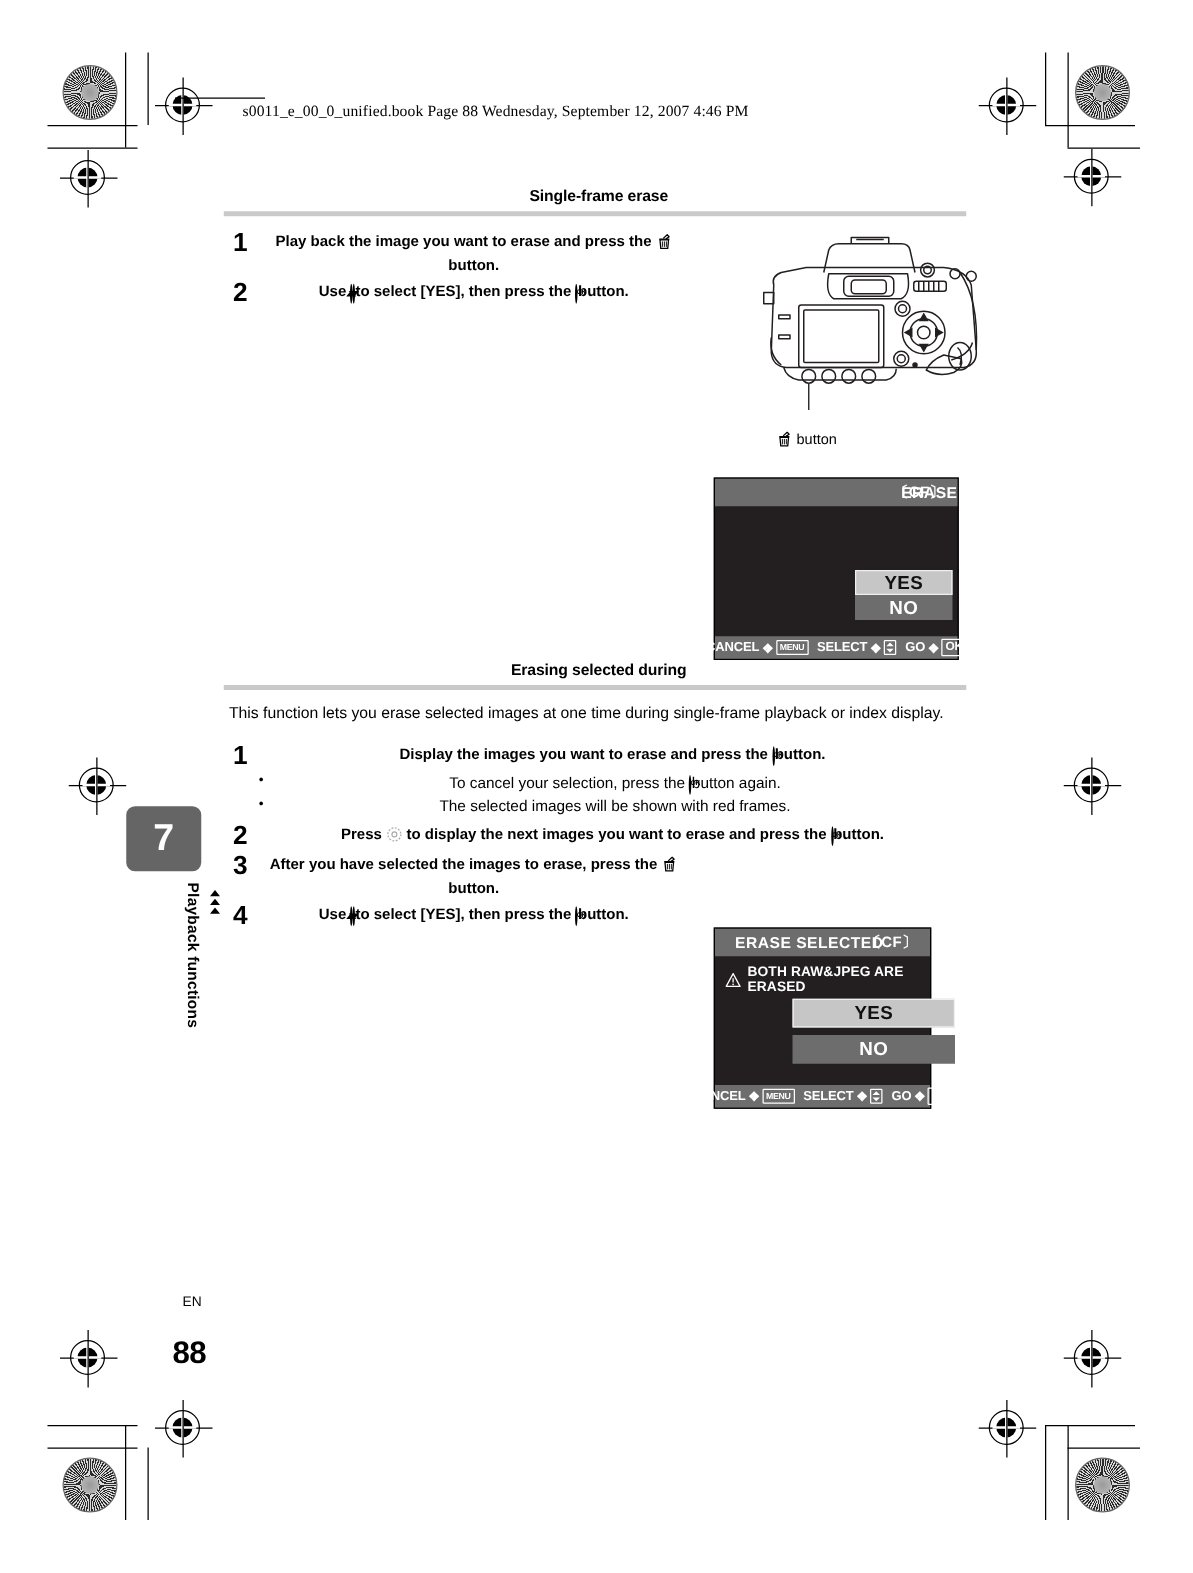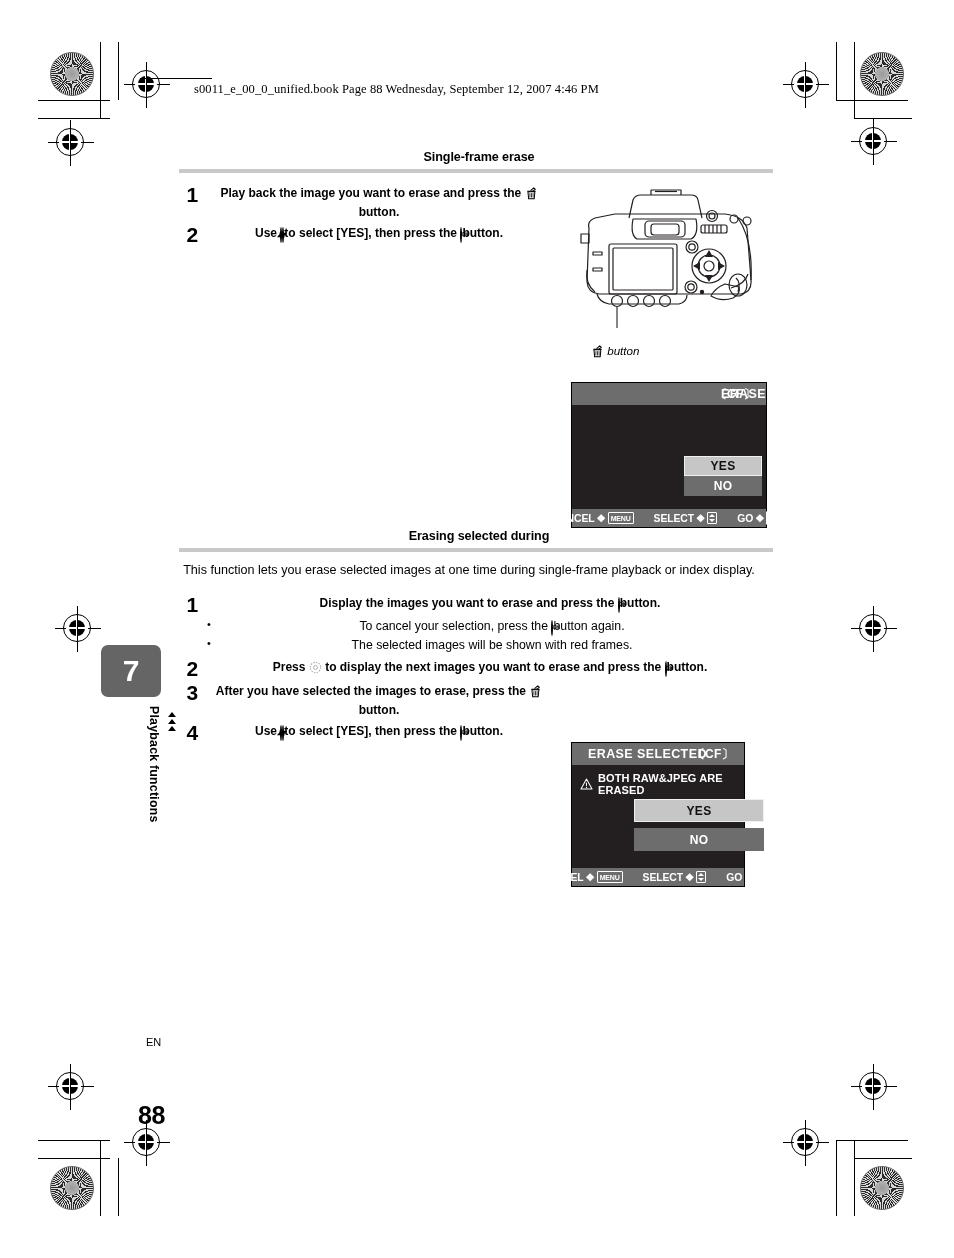--- a/index.html
+++ b/index.html
@@ -214,24 +214,23 @@
     border-left: 4px solid transparent;
     border-right: 4px solid transparent;
     border-top: 5px solid #000;
   }
   .ico-trash { vertical-align: -3px; }
   .ico-arrowpad { vertical-align: -3px; }
 
   
   .camera-block {
     position: absolute;
-    left: 575px;
+    left: 605px;
     top: 188px;
     width: 200px;
-    font-style: italic;
   }
   .cam-caption {
     font-size: 11.6px;
     margin-top: 2px;
     margin-left: 16px;
   }
 
   
   .lcd {
     position: absolute;
@@ -276,21 +275,21 @@
     flex: 0 0 auto;
   }
   .lcd-choices {
     position: absolute;
   }
   .choice {
     height: 20px;
     display: flex;
     align-items: center;
     justify-content: center;
-    font-size: 12px;
+    font-size: 15px;
     font-weight: bold;
     letter-spacing: .3px;
     box-sizing: border-box;
   }
   .choice-sel {
     background: #c6c6c6;
     color: #111;
     border: 1.4px solid #efefef;
   }
   .choice-un {
@@ -298,21 +297,21 @@
     color: #ffffff;
   }
   .lcd-bar {
     position: absolute;
     left: 0; right: 0; bottom: 0;
     height: 18px;
     background: #6d6d6d;
     display: flex;
     align-items: center;
     justify-content: center;
-    gap: 20px;
+    gap: 7px;
     color: #fff;
     font-size: 10.4px;
     font-weight: bold;
     letter-spacing: -0.1px;
   }
   .bar-seg {
     display: flex;
     align-items: center;
     gap: 2px;
     white-space: nowrap;
@@ -395,21 +394,20 @@
   }
 
   
   .pagenum {
     position: absolute;
     left: 138px;
     top: 1068px;
     font-size: 25px;
     font-weight: bold;
     letter-spacing: -0.5px;
-    margin-top: 33px;
   }
   .pagelang {
     position: absolute;
     left: 146px;
     top: 1036px;
     font-size: 11px;
   }
 </style>
 </head>
 <body>

